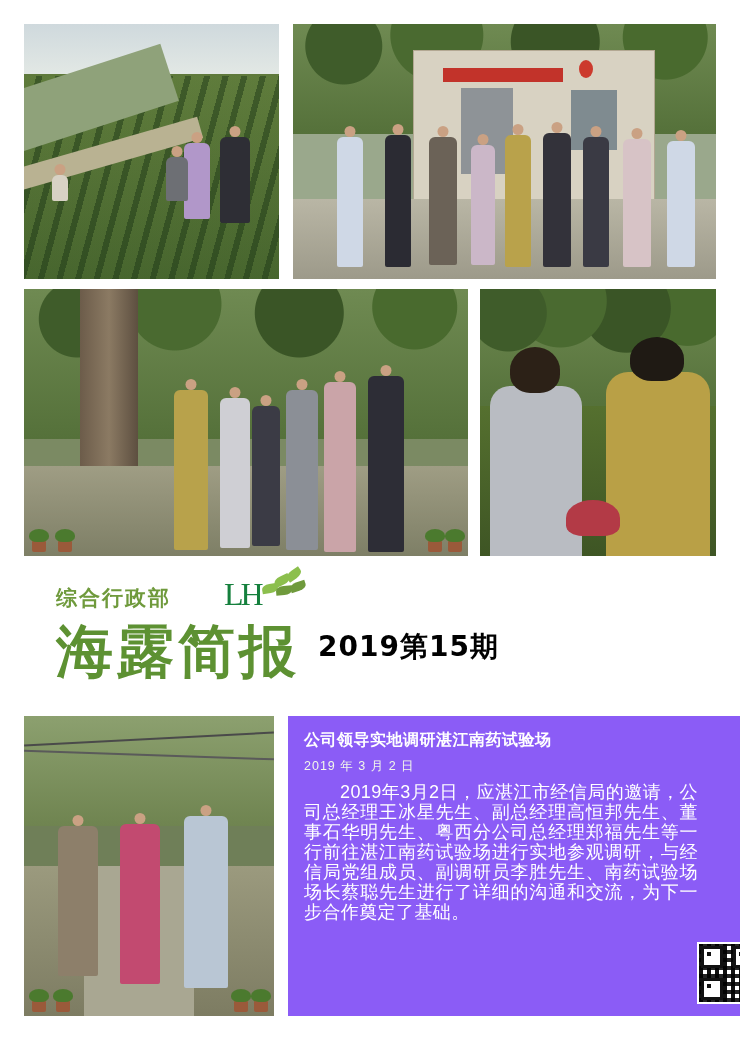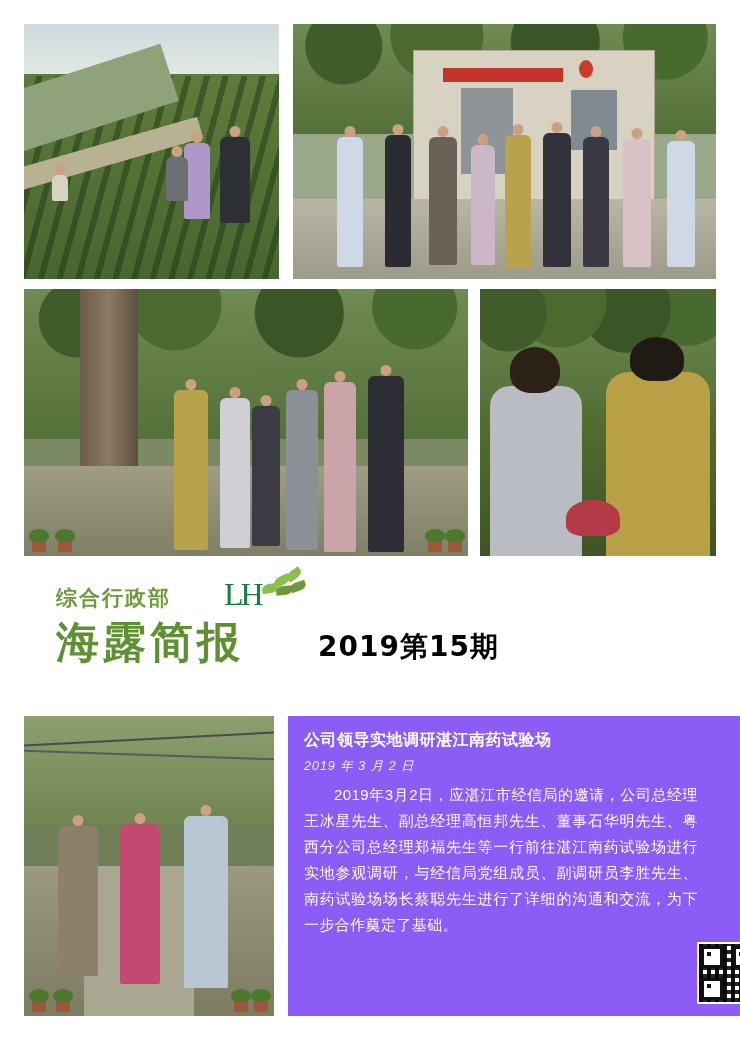--- a/index.html
+++ b/index.html
@@ -153,21 +153,21 @@
     position: absolute;
     width: 16px;
     height: 9px;
     background: #8cbf4d;
     border-radius: 50% 0 50% 0;
   }
   .main-title {
     position: absolute;
     left: 44px;
     top: 48px;
-    font-size: 43px;
+    font-size: 57px;
     font-weight: bold;
     color: #5d9132;
     letter-spacing: 4px;
     font-family: "DejaVu Sans", sans-serif;
   }
   .issue {
     position: absolute;
     left: 306px;
     top: 62px;
     font-size: 28px;
@@ -196,29 +196,28 @@
     font-weight: bold;
     letter-spacing: 0.5px;
   }
   .panel-date {
     position: absolute;
     left: 16px;
     top: 42px;
     font-size: 12.5px;
     color: #f2f7ea;
     letter-spacing: 1px;
-    font-style: italic;
   }
   .panel-body {
     position: absolute;
     left: 16px;
     top: 66px;
     width: 394px;
-    font-size: 15px;
-    line-height: 26px;
+    font-size: 18px;
+    line-height: 20px;
     text-indent: 2em;
     text-align: justify;
     color: #ffffff;
     letter-spacing: 0.4px;
   }
   .panel-url {
     position: absolute;
     left: 186px;
     top: 258px;
     font-size: 17px;

